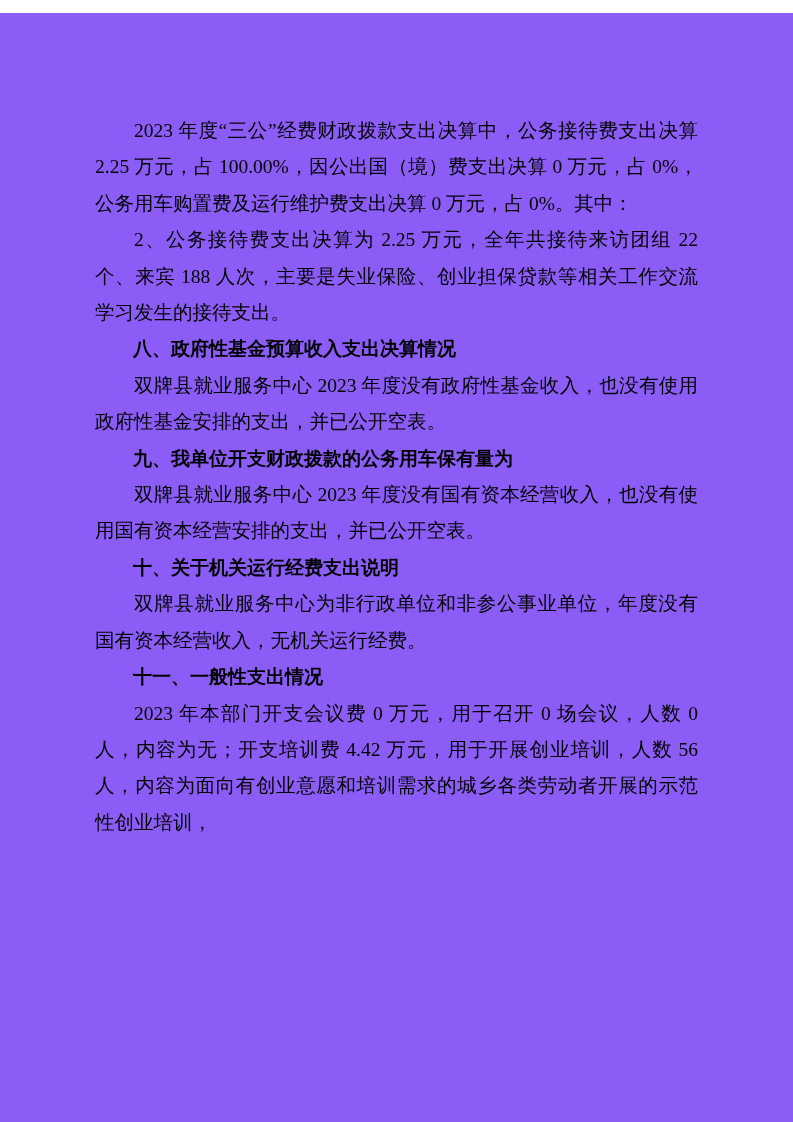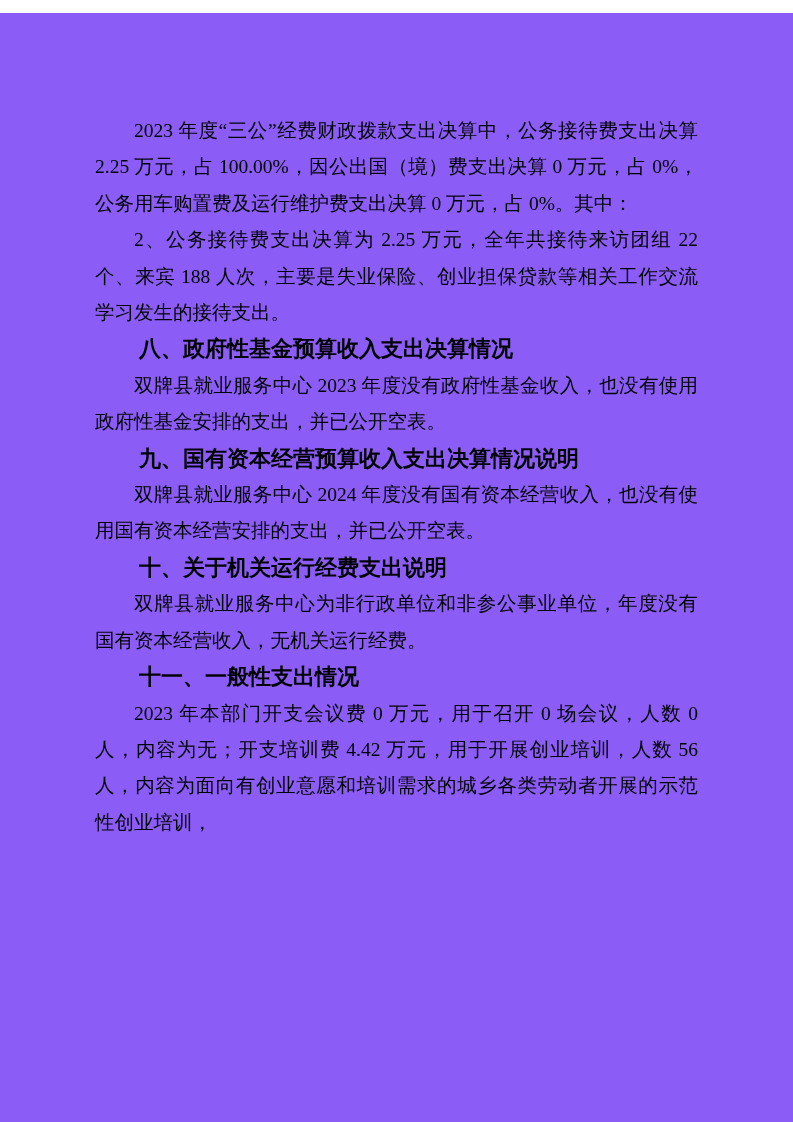--- a/index.html
+++ b/index.html
@@ -25,33 +25,33 @@
     line-height: 36.4px;
     text-align: justify;
     text-indent: 2em;
     word-break: break-all;
   }
   .heading {
     margin: 0;
     color: #000000;
     font-family: "Liberation Sans", "DejaVu Sans", sans-serif;
     font-weight: bold;
-    font-size: 22px;
+    font-size: 19px;
     line-height: 36.4px;
     text-indent: 2em;
     text-align: left;
   }
 </style>
 </head>
 <body>
 
 <div class="page">
   <p class="para">2023 年度“三公”经费财政拨款支出决算中，公务接待费支出决算 2.25 万元，占 100.00%，因公出国（境）费支出决算 0 万元，占 0%，公务用车购置费及运行维护费支出决算 0 万元，占 0%。其中：</p>
   <p class="para">2、公务接待费支出决算为 2.25 万元，全年共接待来访团组 22 个、来宾 188 人次，主要是失业保险、创业担保贷款等相关工作交流学习发生的接待支出。</p>
   <h3 class="heading">八、政府性基金预算收入支出决算情况</h3>
   <p class="para">双牌县就业服务中心 2023 年度没有政府性基金收入，也没有使用政府性基金安排的支出，并已公开空表。</p>
-  <h3 class="heading">九、国有资本经营预算收入支出决算情况说明</h3>
-  <p class="para">双牌县就业服务中心 2024 年度没有国有资本经营收入，也没有使用国有资本经营安排的支出，并已公开空表。</p>
+  <h3 class="heading">九、我单位开支财政拨款的公务用车保有量为</h3>
+  <p class="para">双牌县就业服务中心 2023 年度没有国有资本经营收入，也没有使用国有资本经营安排的支出，并已公开空表。</p>
   <h3 class="heading">十、关于机关运行经费支出说明</h3>
   <p class="para">双牌县就业服务中心为非行政单位和非参公事业单位，年度没有国有资本经营收入，无机关运行经费。</p>
   <h3 class="heading">十一、一般性支出情况</h3>
   <p class="para">2023 年本部门开支会议费 0 万元，用于召开 0 场会议，人数 0 人，内容为无；开支培训费 4.42 万元，用于开展创业培训，人数 56 人，内容为面向有创业意愿和培训需求的城乡各类劳动者开展的示范性创业培训，</p>
 </div>
 
 </body></html>

